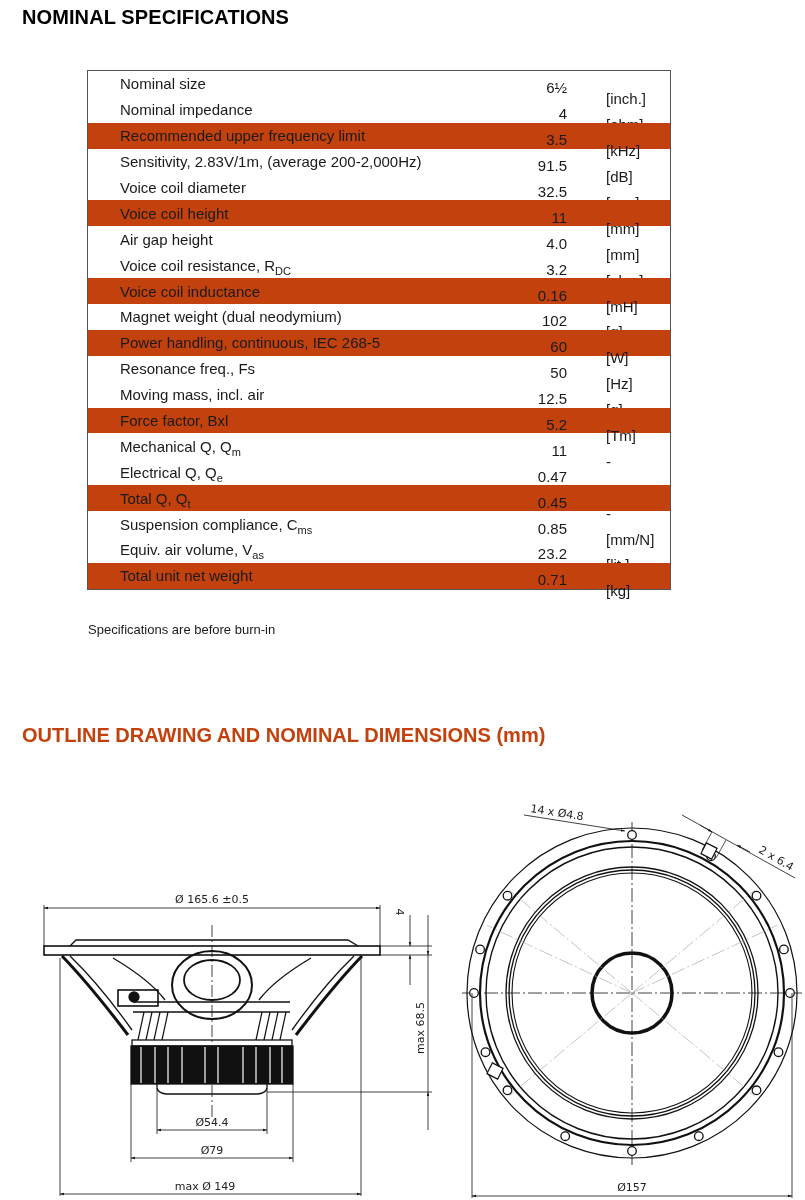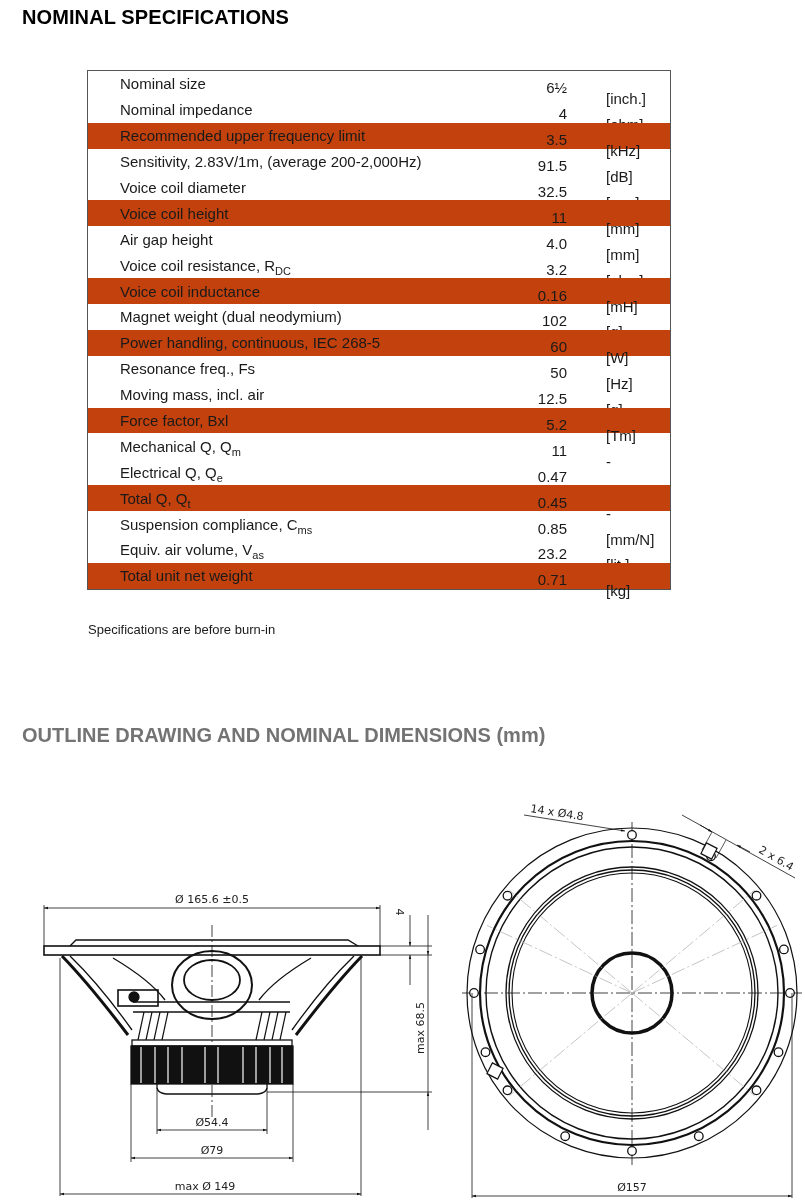--- a/index.html
+++ b/index.html
@@ -1,18 +1,18 @@
 <!DOCTYPE html>
 <html><head>
 <meta charset="utf-8">
 <style>
   html, body { margin:0; padding:0; background:#fff; }
   body { width:805px; height:1200px; position:relative; overflow:hidden; font-family:"Liberation Sans", sans-serif; color:#1a1a1a; }
   .h1 { position:absolute; left:22px; top:6px; font-size:20px; font-weight:bold; letter-spacing:0.1px; color:#000000; }
-  .h2 { position:absolute; left:22px; top:724px; font-size:20px; font-weight:bold; color:#737373; }
+  .h2 { position:absolute; left:22px; top:724px; font-size:20px; font-weight:bold; color:#c2410c; }
   .spec-table { position:absolute; left:87px; top:70px; width:584px; border:1.5px solid #555; box-sizing:border-box; }
   .row { height:25.9px; display:flex; align-items:center; font-size:15px; position:relative; }
   .row.shaded { background:#c2410c; }
   .row .label { position:absolute; left:5px; white-space:nowrap;margin-left:27px; }
   .row .val { position:absolute; right:103px; text-align:right; white-space:nowrap;margin-top:8px; }
   .row .unit { position:absolute; left:518px; white-space:nowrap;margin-top:30px; }
   sub { font-size:11px; vertical-align:-4px; line-height:0; }
   .note { position:absolute; left:88px; top:622px; font-size:13px; }
   svg.drawing { position:absolute; left:0; top:770px; }
   svg text { font-family:"DejaVu Sans", sans-serif; fill:#222; }

